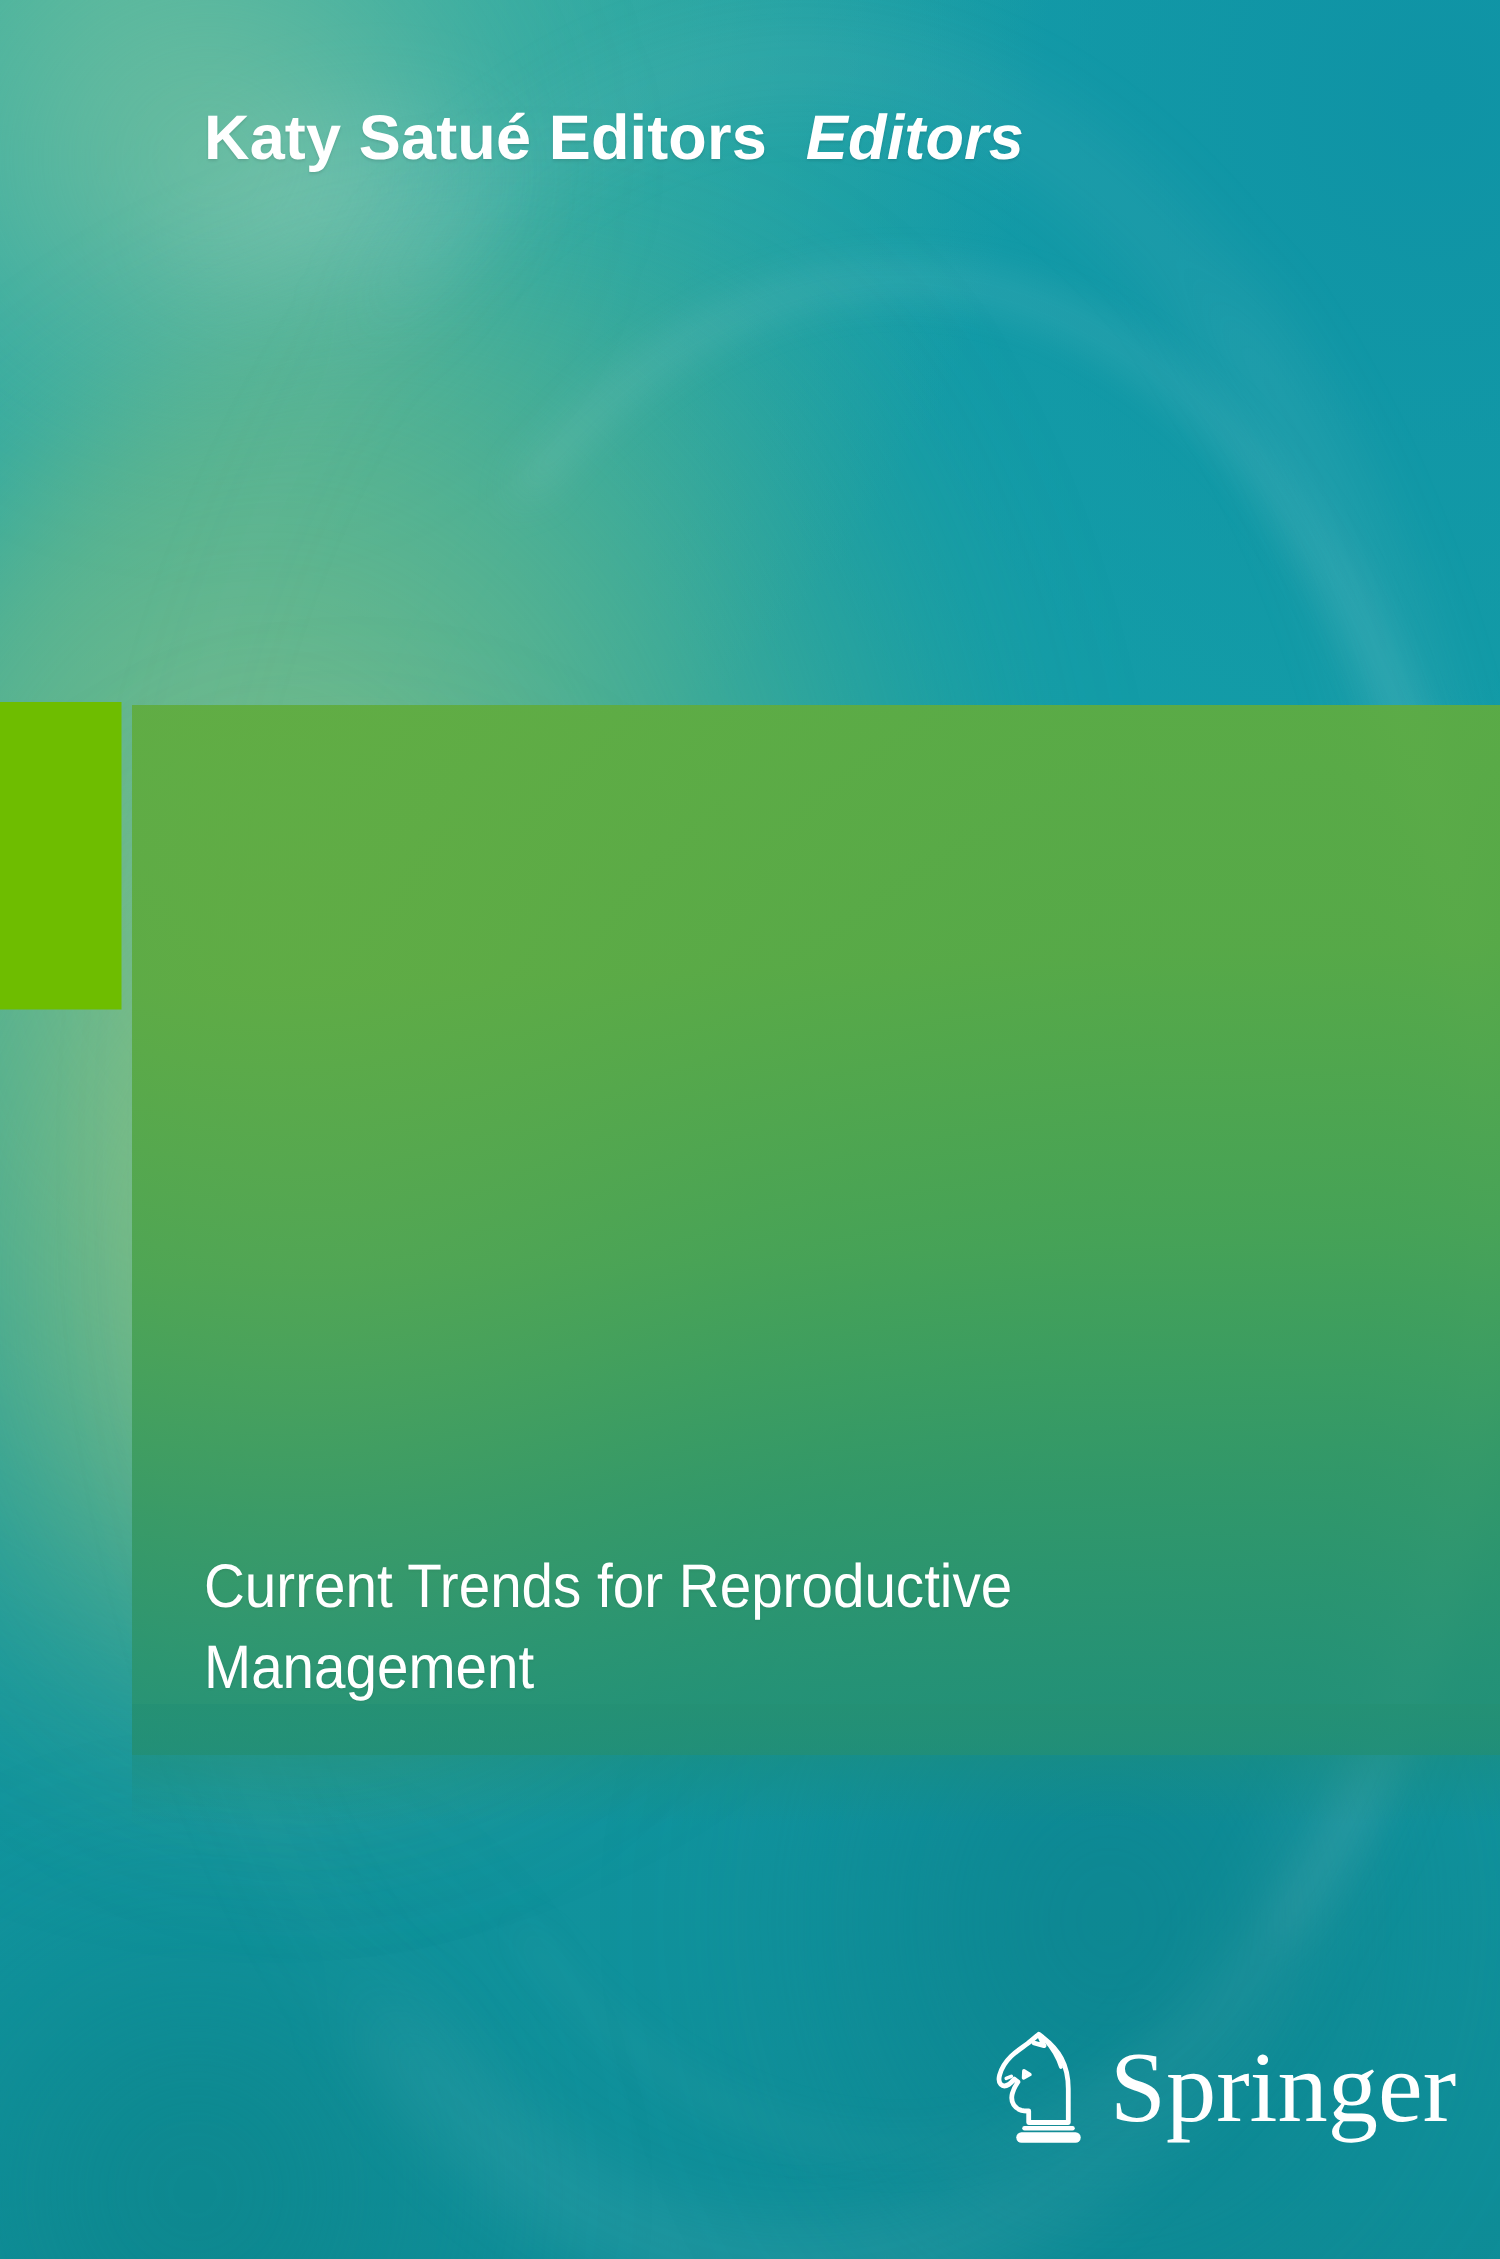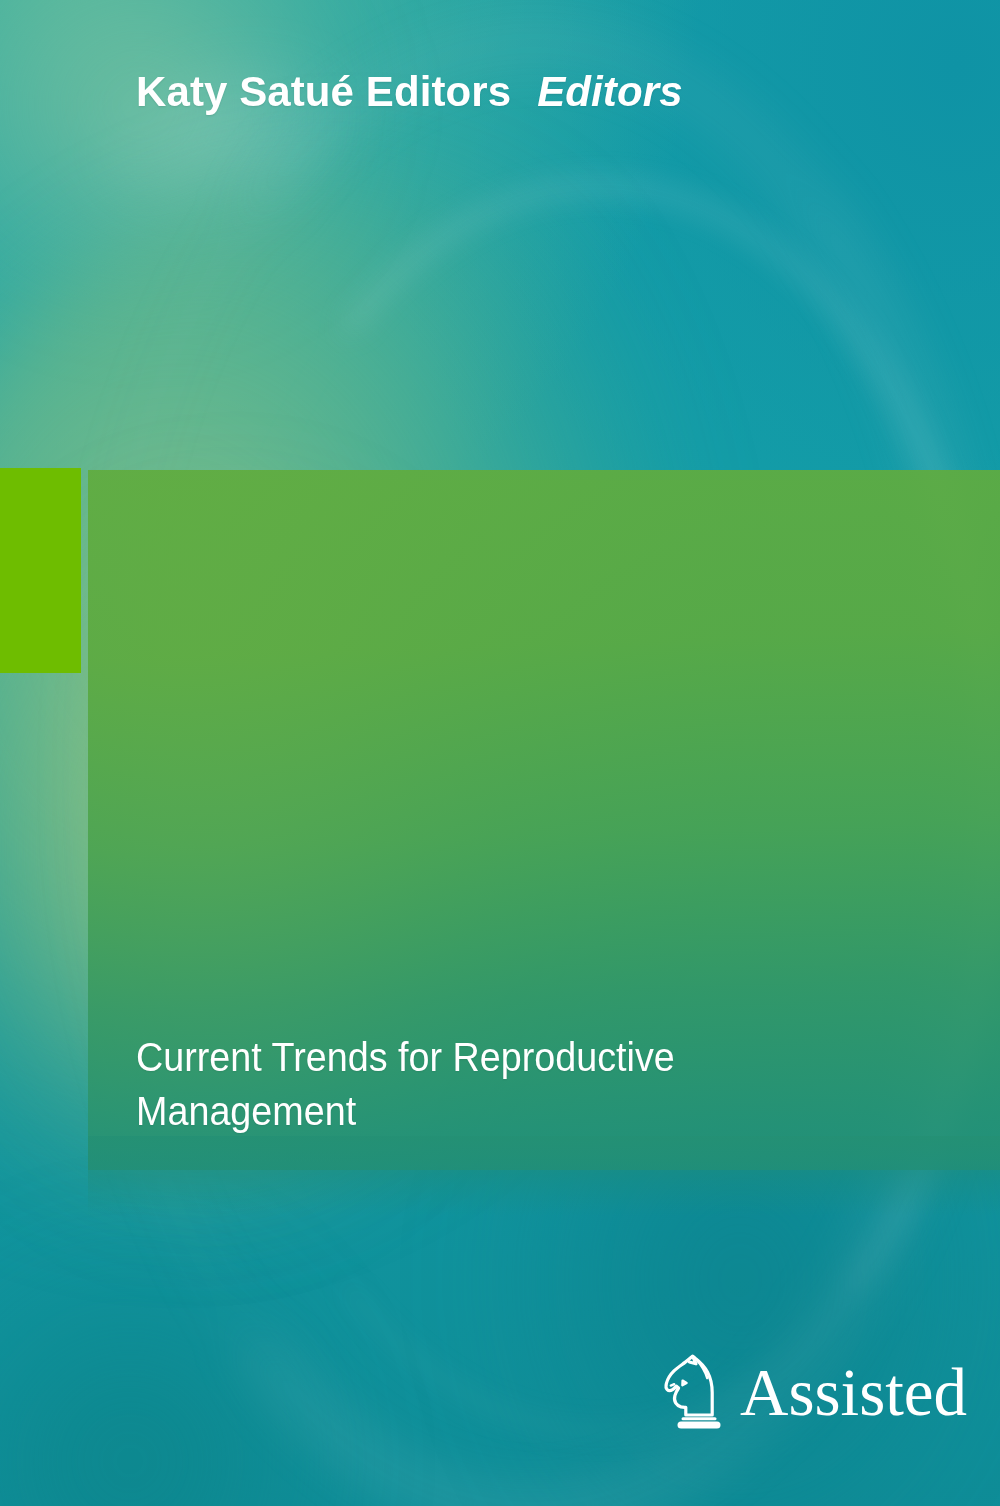--- a/index.html
+++ b/index.html
@@ -303,16 +303,16 @@
 
       <path d="M34.8 8.0 C 39.6 13.4 43.2 19.4 45.3 26.0" stroke-width="2.6"></path>
 
       <path d="M20.6 28.6 L 24.6 31.0 L 20.4 33.2 Z" stroke-width="2.4"></path>
 
       <path d="M8.8 33.6 L 12.2 32.2" stroke-width="2.4"></path>
 
       <path d="M21.0 66.8 L 53.0 66.8" stroke-width="3.0"></path>
       <path d="M19.0 73.0 L 55.0 73.0" stroke-width="7.0"></path>
     </svg>
-    <span class="springer-word">Assisted</span>
+    <span class="springer-word">Springer</span>
   </div>
 
 </div>
 
 </body></html>

